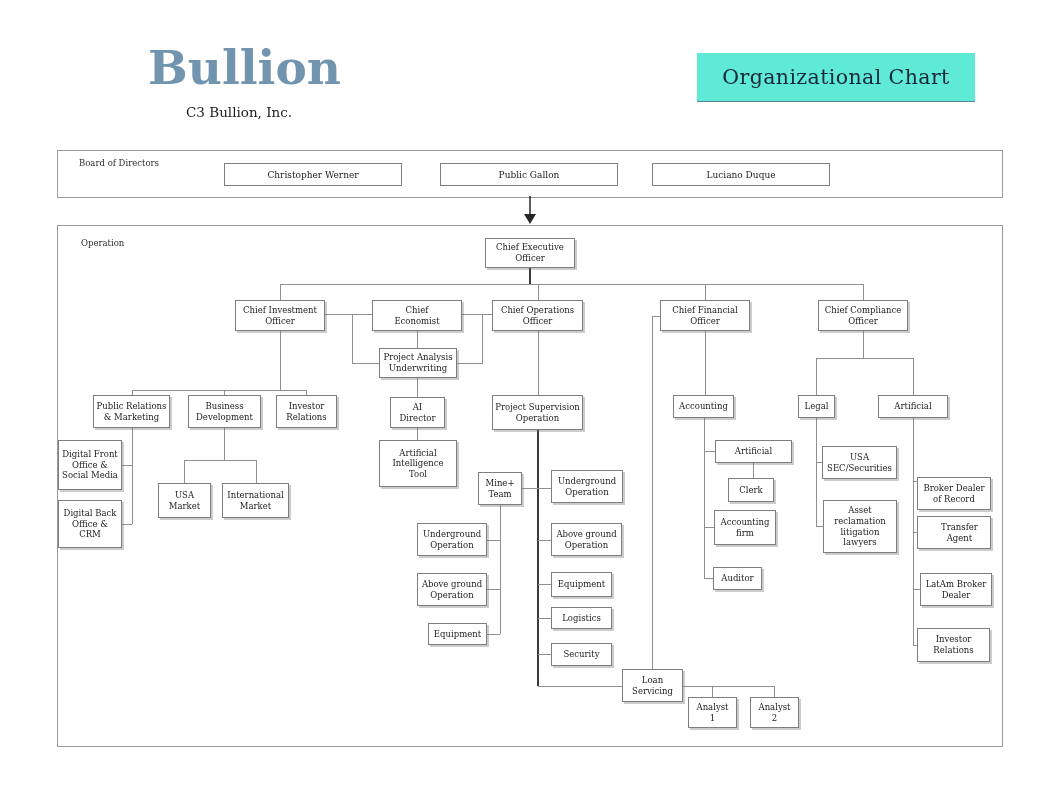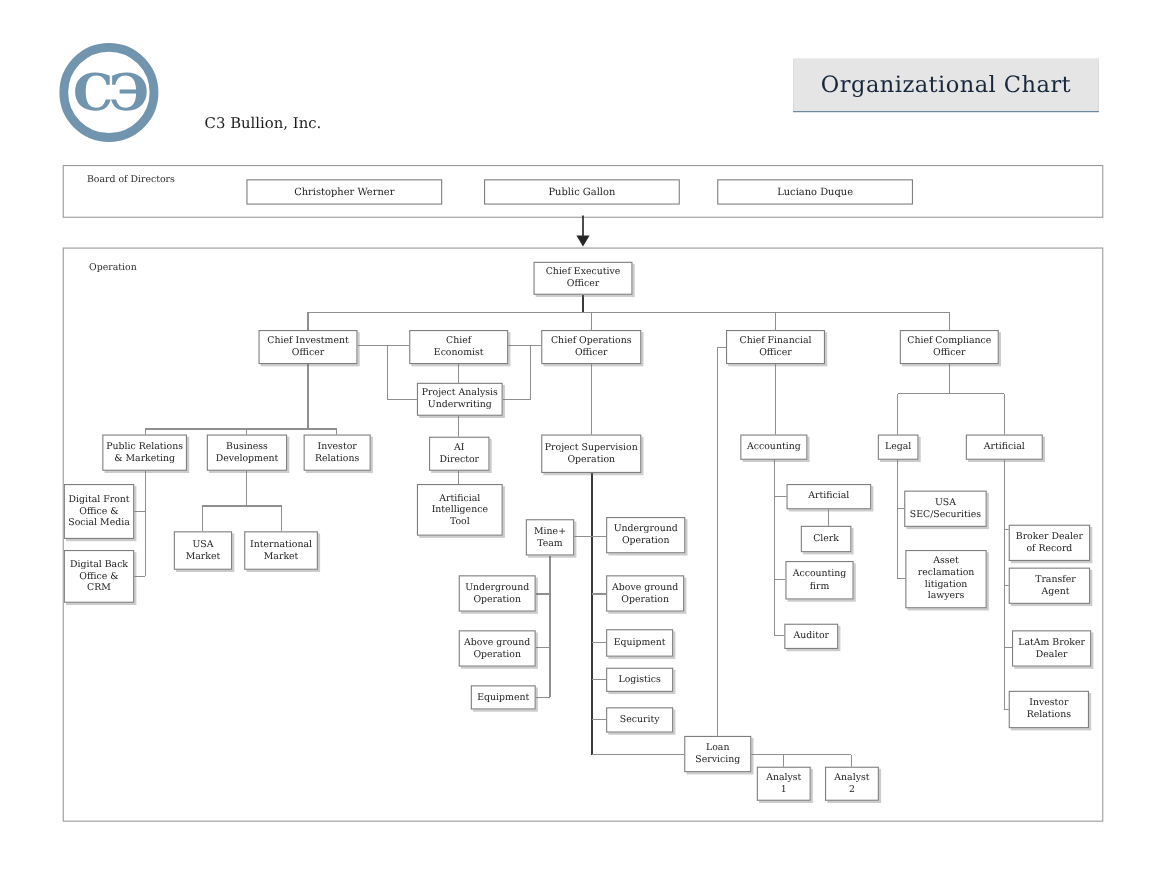--- a/index.html
+++ b/index.html
@@ -9,24 +9,23 @@
   }
   
   .logo { position:absolute; left:53px; top:38px; width:92px; height:92px; }
   .brand {
     position:absolute; left:148px; top:44px; font-size:47px; font-weight:bold;
     color:#7195ae; letter-spacing:0px; line-height:1;
   }
   .company { position:absolute; left:186px; top:104px; font-size:13.5px; color:#1c1c1c; }
   .banner {
     position:absolute; left:697px; top:53px; width:278px; height:48px;
-    background:#e5e5e5; color:#17273c; font-size:20.5px; letter-spacing:0.4px;
+    background:#5eead4; color:#17273c; font-size:20.5px; letter-spacing:0.4px;
     display:flex; align-items:center; justify-content:center;
     box-shadow:0 1px 0 #5a7e96;
-    margin-left:24px;
   }
   
   .section { position:absolute; border:1px solid #9a9a9a; background:transparent; }
   .board-box { left:57px; top:150px; width:944px; height:46px; }
   .operation-box { left:57px; top:225px; width:944px; height:520px; }
   .section-label { position:absolute; font-size:8.5px; color:#2e2e2e; }
   .board-box .section-label { left:21px; top:7px; }
   .operation-box .section-label { left:23px; top:12px; }
   
   .member {
@@ -40,26 +39,21 @@
     display:flex; align-items:center; justify-content:center; text-align:center;
     padding:1px; box-sizing:border-box;
   }
   #edge-layer { position:absolute; left:0; top:0; pointer-events:none; }
 </style>
 </head>
 <body>
 
 <div class="page">
 
-  <div class="logo">
-    <svg width="92" height="92" viewBox="0 0 92 92">
-      <circle cx="46" cy="46" r="41" fill="none" stroke="#7195ae" stroke-width="8"></circle>
-      <text x="46" y="62" text-anchor="middle" font-family="DejaVu Serif, serif" font-weight="bold" font-size="46" letter-spacing="-4" fill="#7195ae">CЭ</text>
-    </svg>
-  </div>
+  <div class="brand">Bullion</div>
   <div class="company">C3 Bullion, Inc.</div>
   <div class="banner">Organizational Chart</div>
 
   <div class="section board-box">
     <span class="section-label">Board of Directors</span>
   </div>
 
   <div class="section operation-box">
     <span class="section-label">Operation</span>
   </div>

